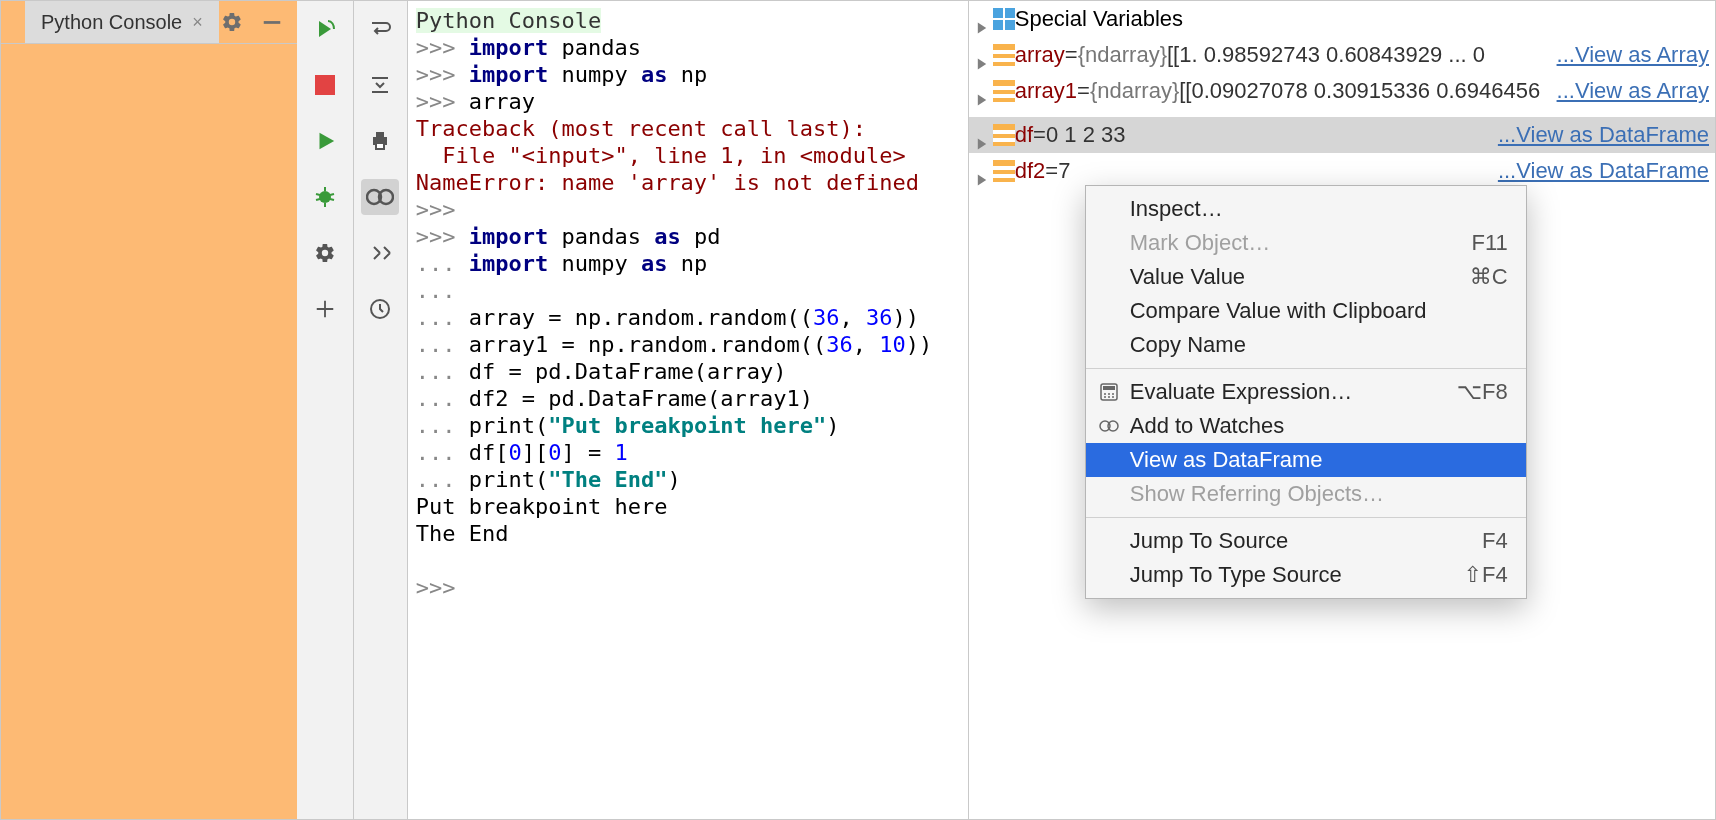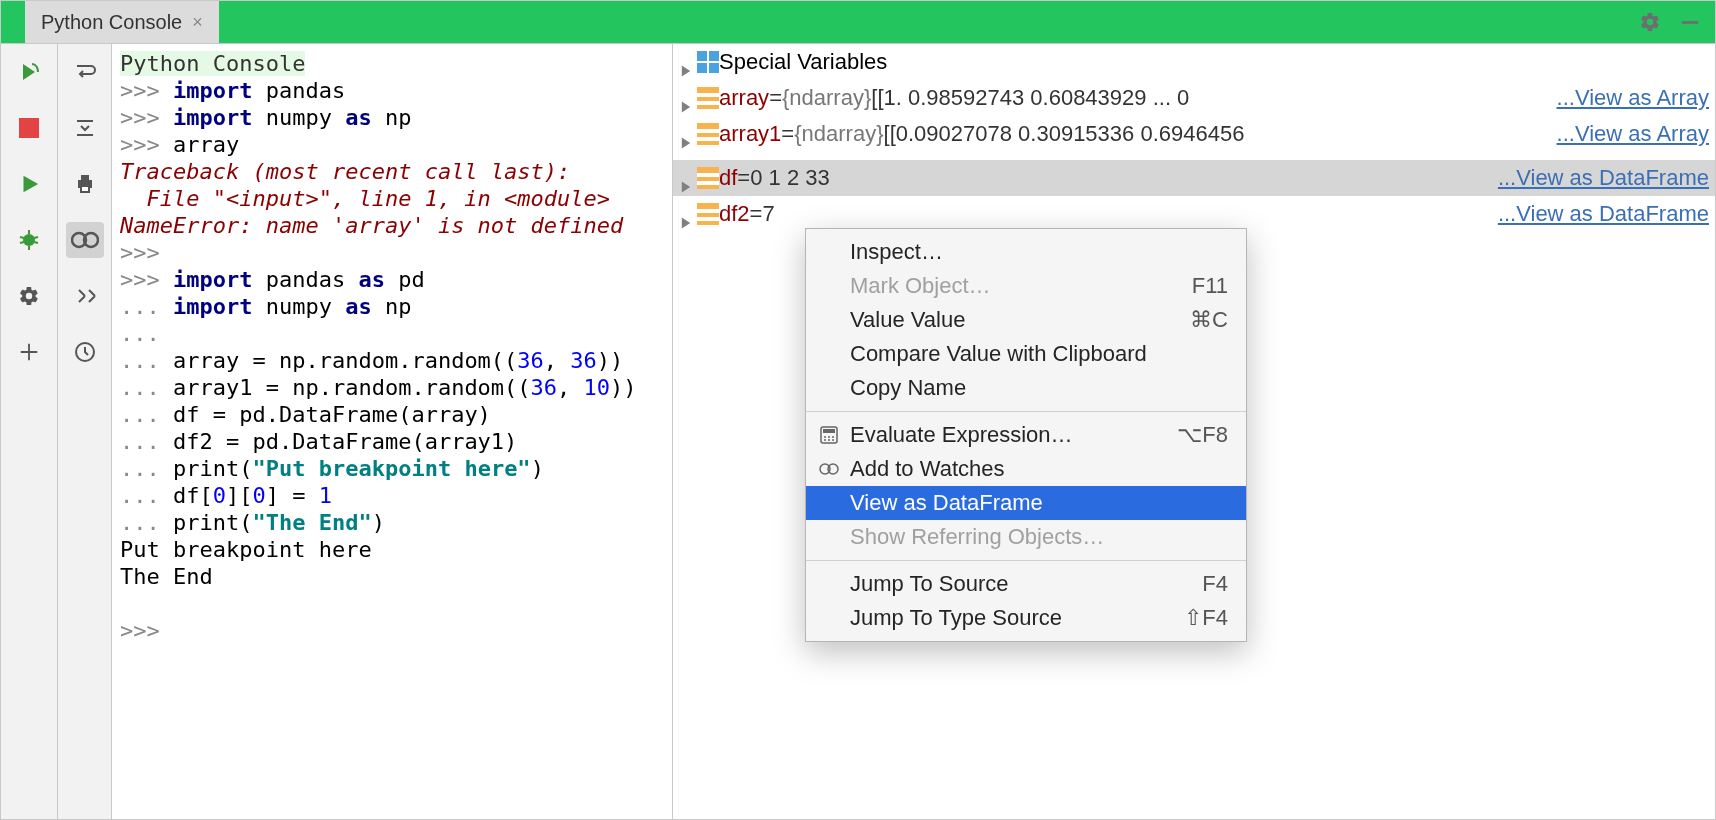--- a/index.html
+++ b/index.html
@@ -7,25 +7,25 @@
     font-family: -apple-system, BlinkMacSystemFont, "Segoe UI", sans-serif;
     font-size: 13px;
     background: #f2f2f2;
     width: 1716px;
     height: 820px;
     overflow: hidden;
     color: #000;
   }
   .container {
     display: flex;
-    flex-direction: column;
+    flex-direction: row;
     width: 100%;
     height: 100%;
     border: 1px solid #c9c9c9;
-    background: #22c55e;
+    background: #fdba74;
   }
   .tabbar {
     display: flex;
     align-items: center;
     height: 43px;
     border-bottom: 1px solid #c9c9c9;
     padding-left: 24px;
   }
   .tab {
     display: flex;
@@ -96,21 +96,21 @@
   }
   .console-title {
     background: #e4fae4;
     display: inline;
     color: #333;
   }
   .prompt { color: #888; }
   .kw { color: #000080; font-weight: bold; }
   .str { color: #008080; font-weight: bold; }
   .num { color: #0000ff; }
-  .err { color: #8b0000; font-style: italic; }
+  .err { color: #8b0000; }
   .vars-pane {
     flex: 1;
     background: #fff;
     border-left: 1px solid #c9c9c9;
     position: relative;
     font-size: 22px;
     line-height: 36px;
   }
   .var-row {
     display: flex;
@@ -141,21 +141,21 @@
   .struct-icon::before { top:6px; }
   .struct-icon::after { top:14px; }
   .var-name { color: #8b0000; }
   .var-eq { color: #333; }
   .var-type { color: #777; }
   .var-val { color: #333; }
   .view-link { color: #3b6fb5; text-decoration: underline; cursor: pointer; margin-left: auto; padding-left: 6px;}
   .ctx-menu {
     position: absolute;
     top: 184px;
-    left: 132px;
+    left: 116px;
     width: 442px;
     background: #f5f5f5;
     border: 1px solid #b5b5b5;
     box-shadow: 0 10px 30px rgba(0,0,0,.25);
     font-size: 22px;
     padding: 6px 0;
     z-index: 10;
   }
   .ctx-item {
     display: flex;

